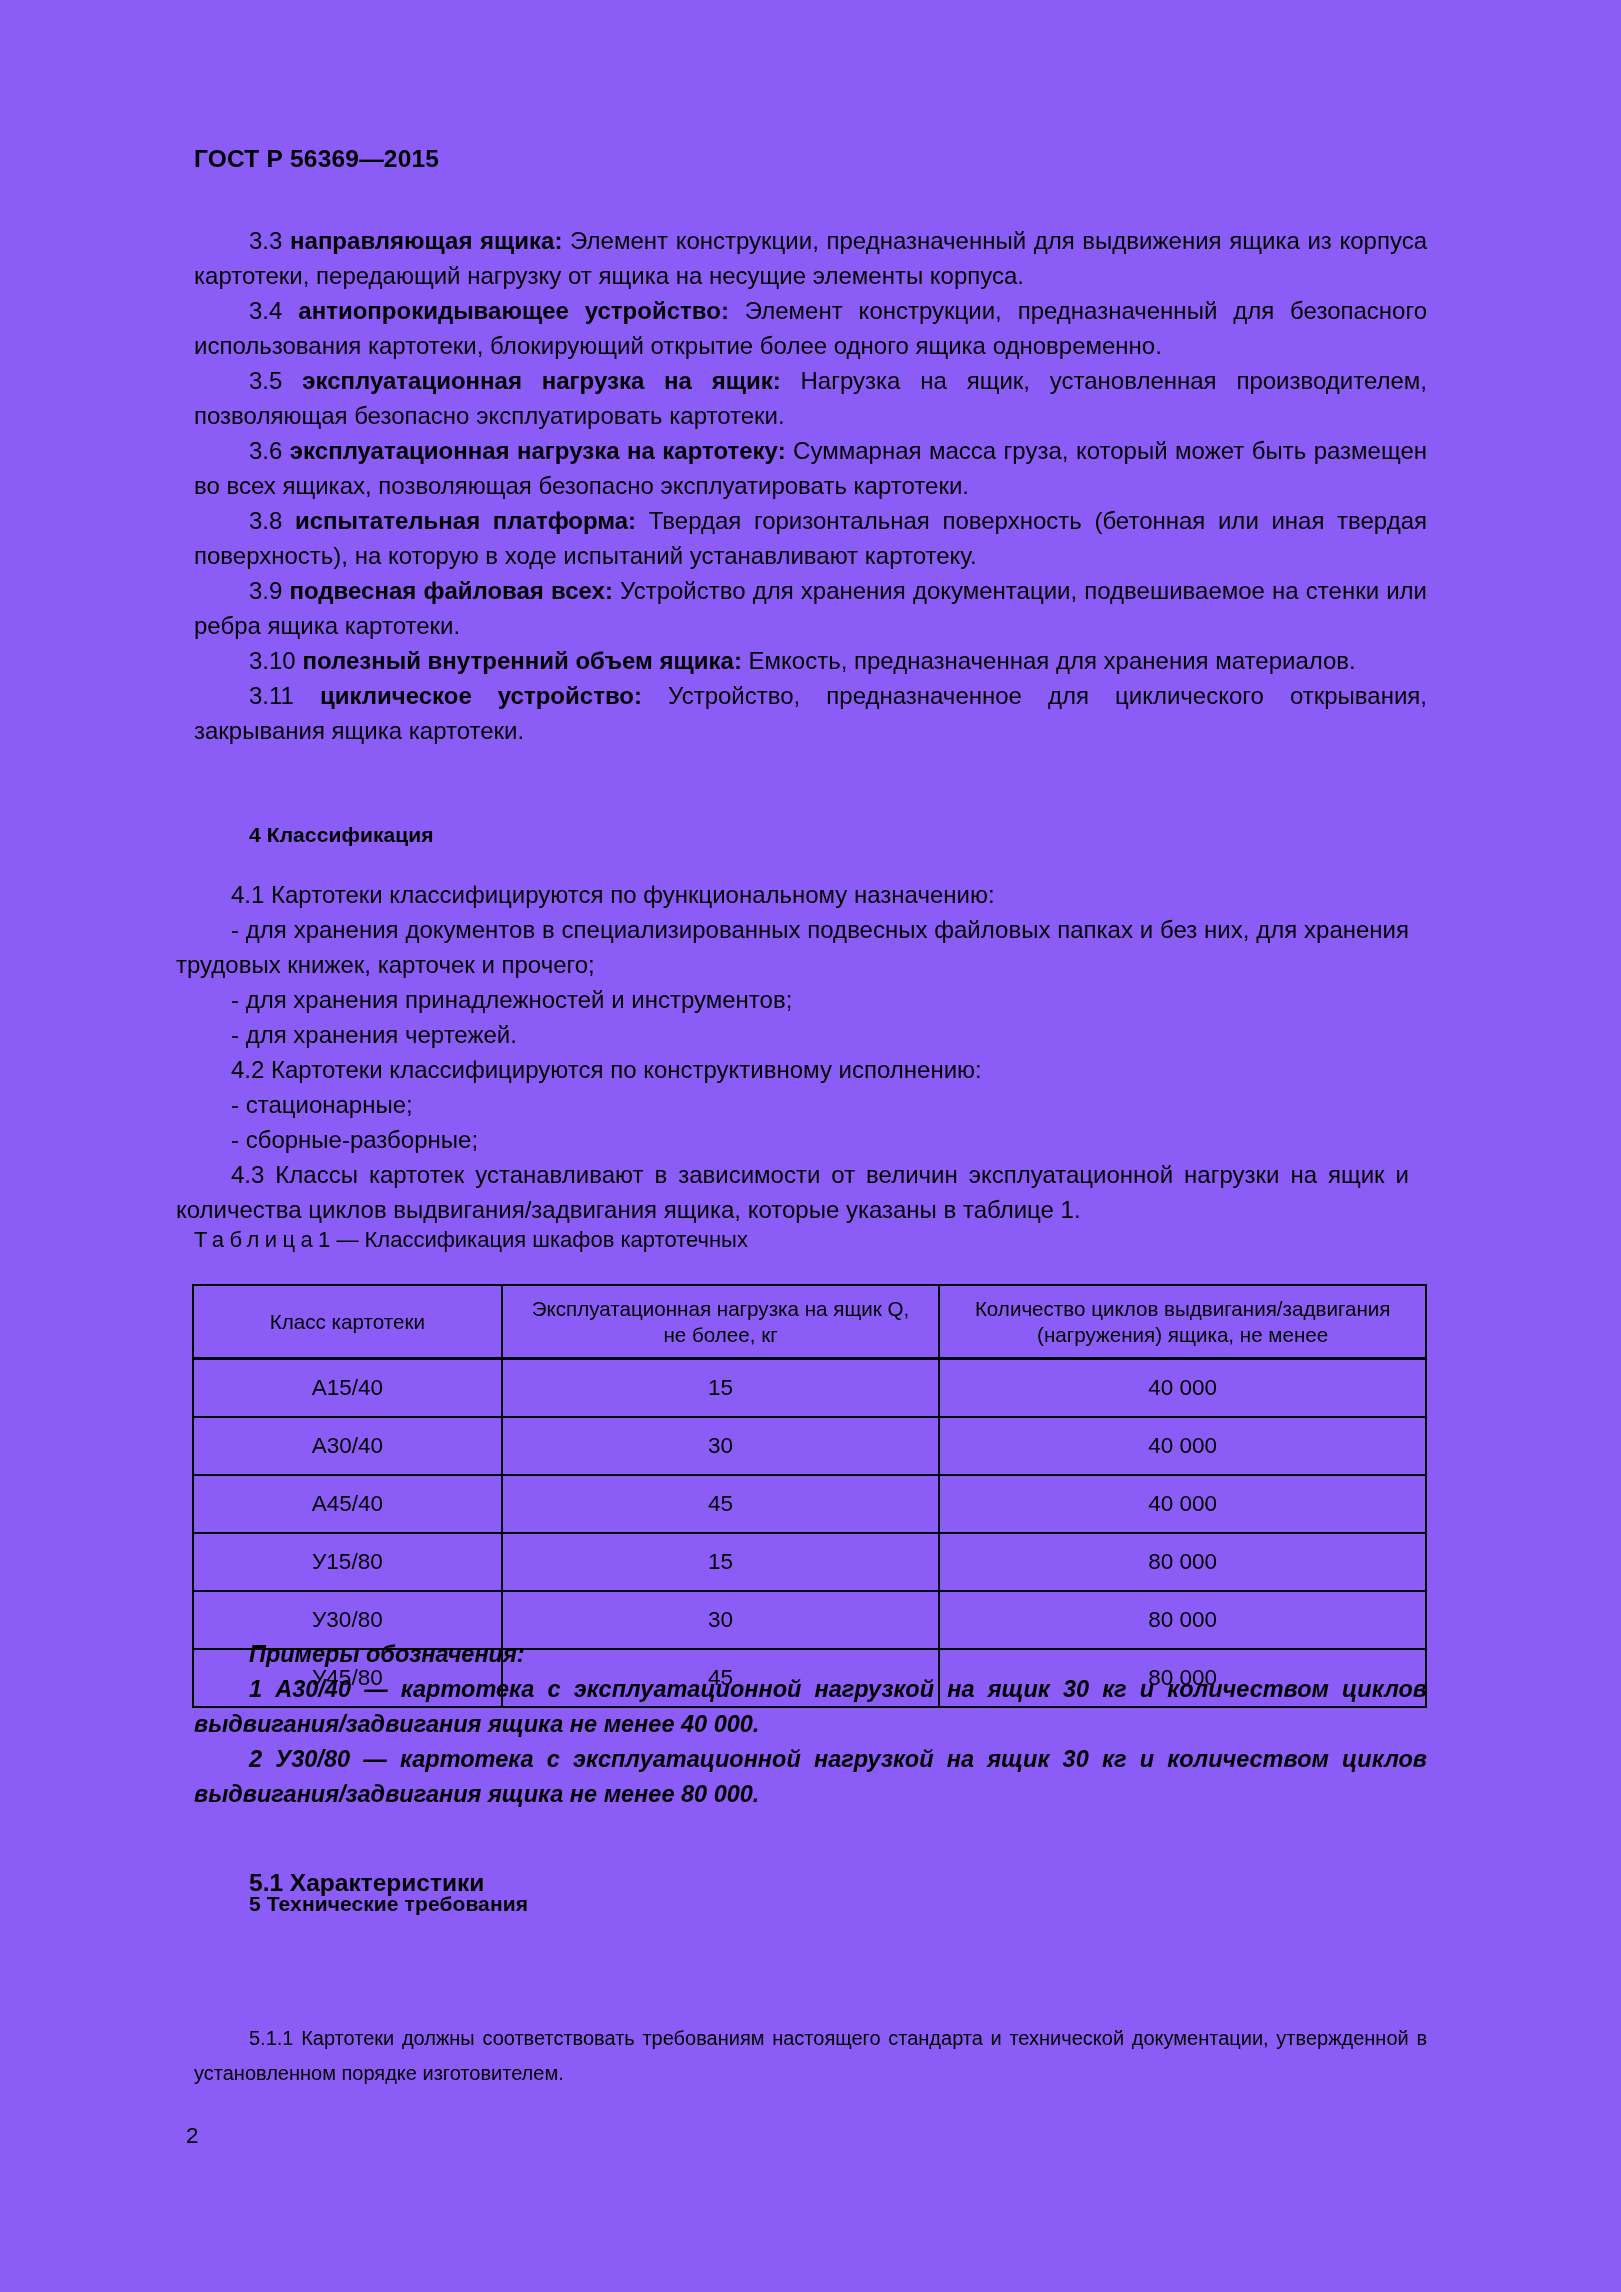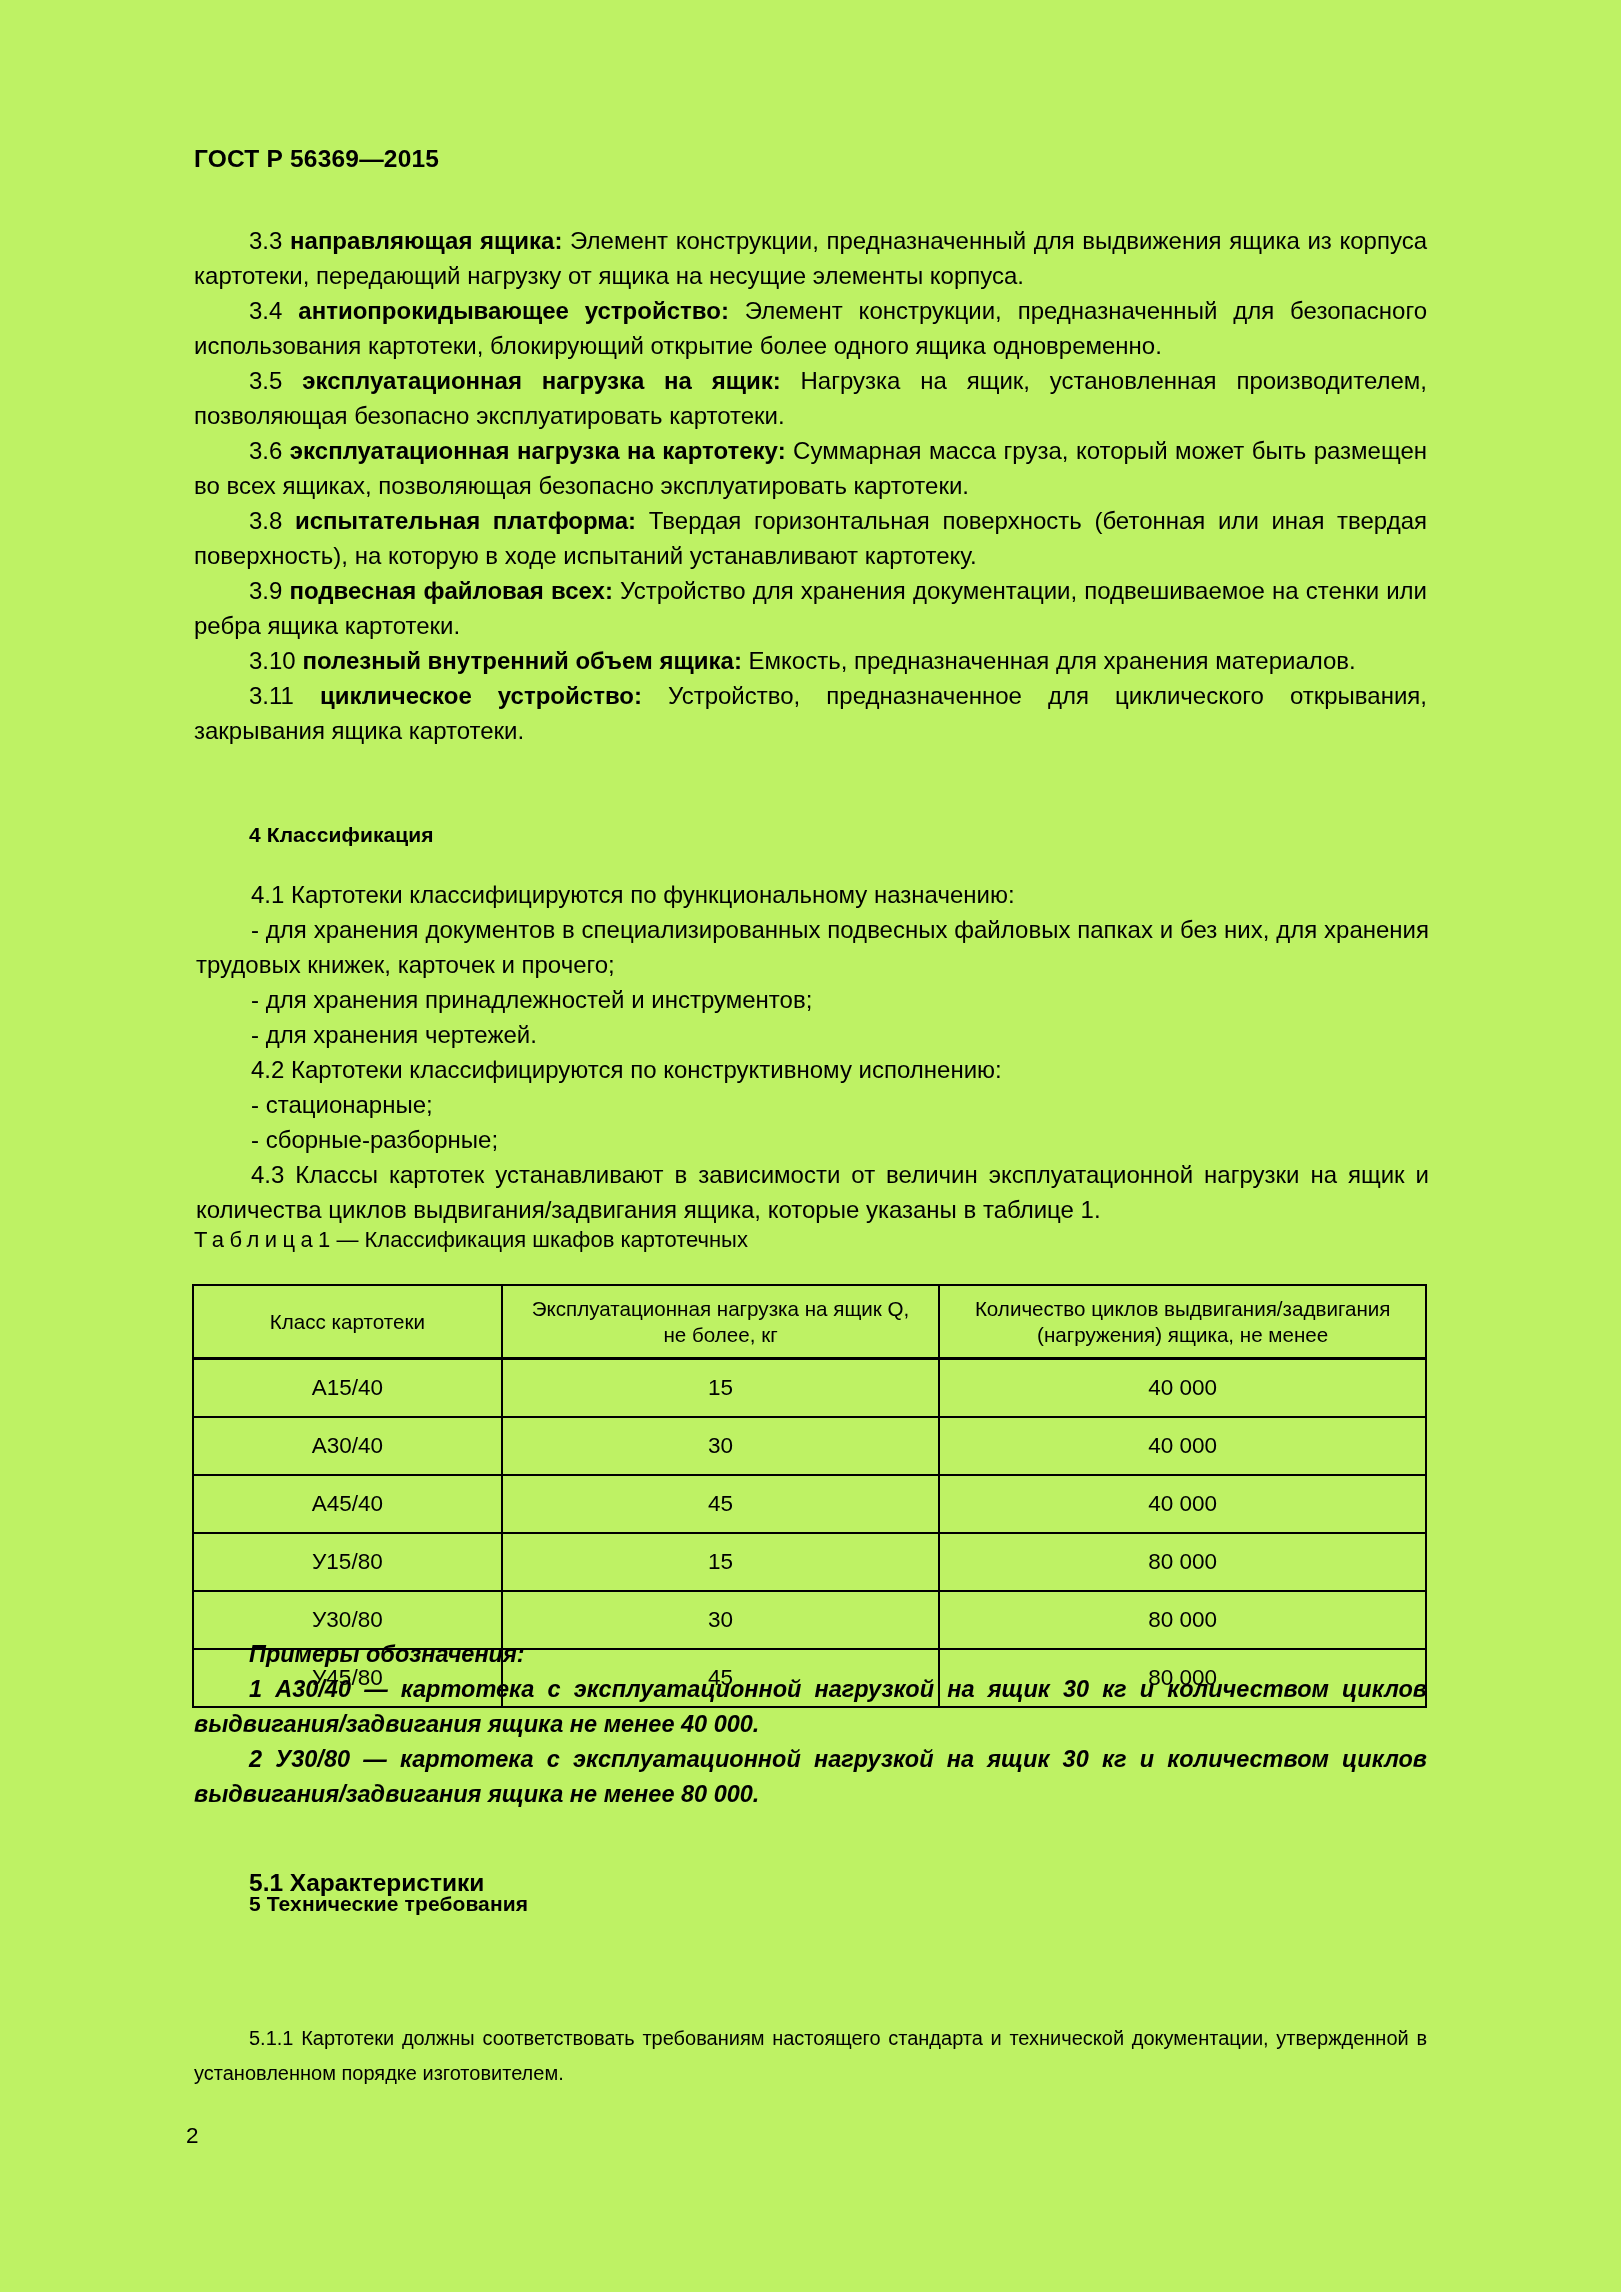--- a/index.html
+++ b/index.html
@@ -8,21 +8,21 @@
     background: #ffffff;
   }
   body {
     font-family: "Liberation Sans", sans-serif;
     color: #000000;
   }
   .page {
     position: relative;
     width: 1621px;
     height: 2293px;
-    background: #bef264;
+    background: #8b5cf6;
     box-sizing: border-box;
     overflow: hidden;
   }
 
   
   .doc-header {
     position: absolute;
     left: 194px;
     top: 145px;
     font-size: 24.5px;
@@ -60,21 +60,21 @@
     font-size: 24.5px;
     font-weight: bold;
     margin: 0;
   }
 
   
   .abs { position: absolute; }
 
   #sec4-head { left: 249px; top: 823px; }
   #sec4-body {
-    left: 196px; top: 877px; width: 1233px;
+    left: 176px; top: 877px; width: 1233px;
     font-size: 24px; line-height: 35px;
   }
 
   
   #table-caption {
     left: 194px; top: 1227px;
     font-size: 22px;
     white-space: nowrap;
     text-align: center;
   }

